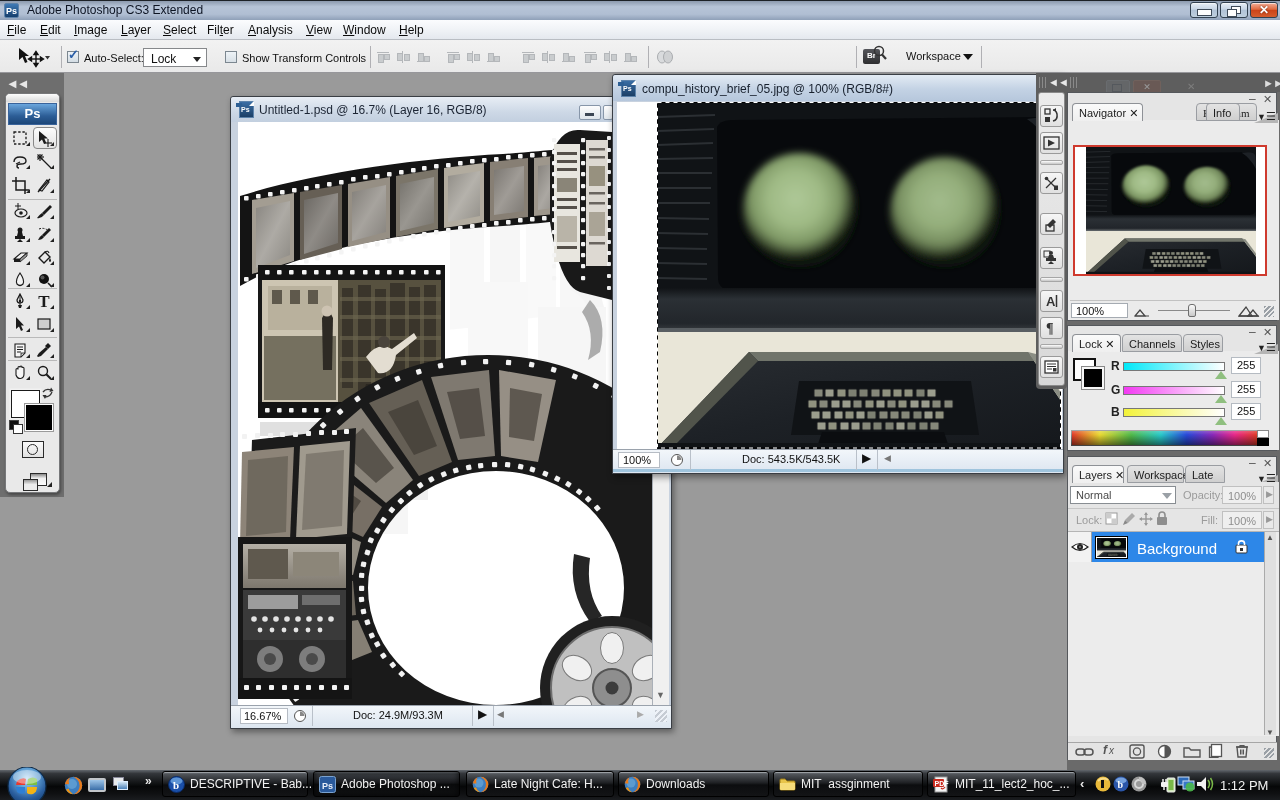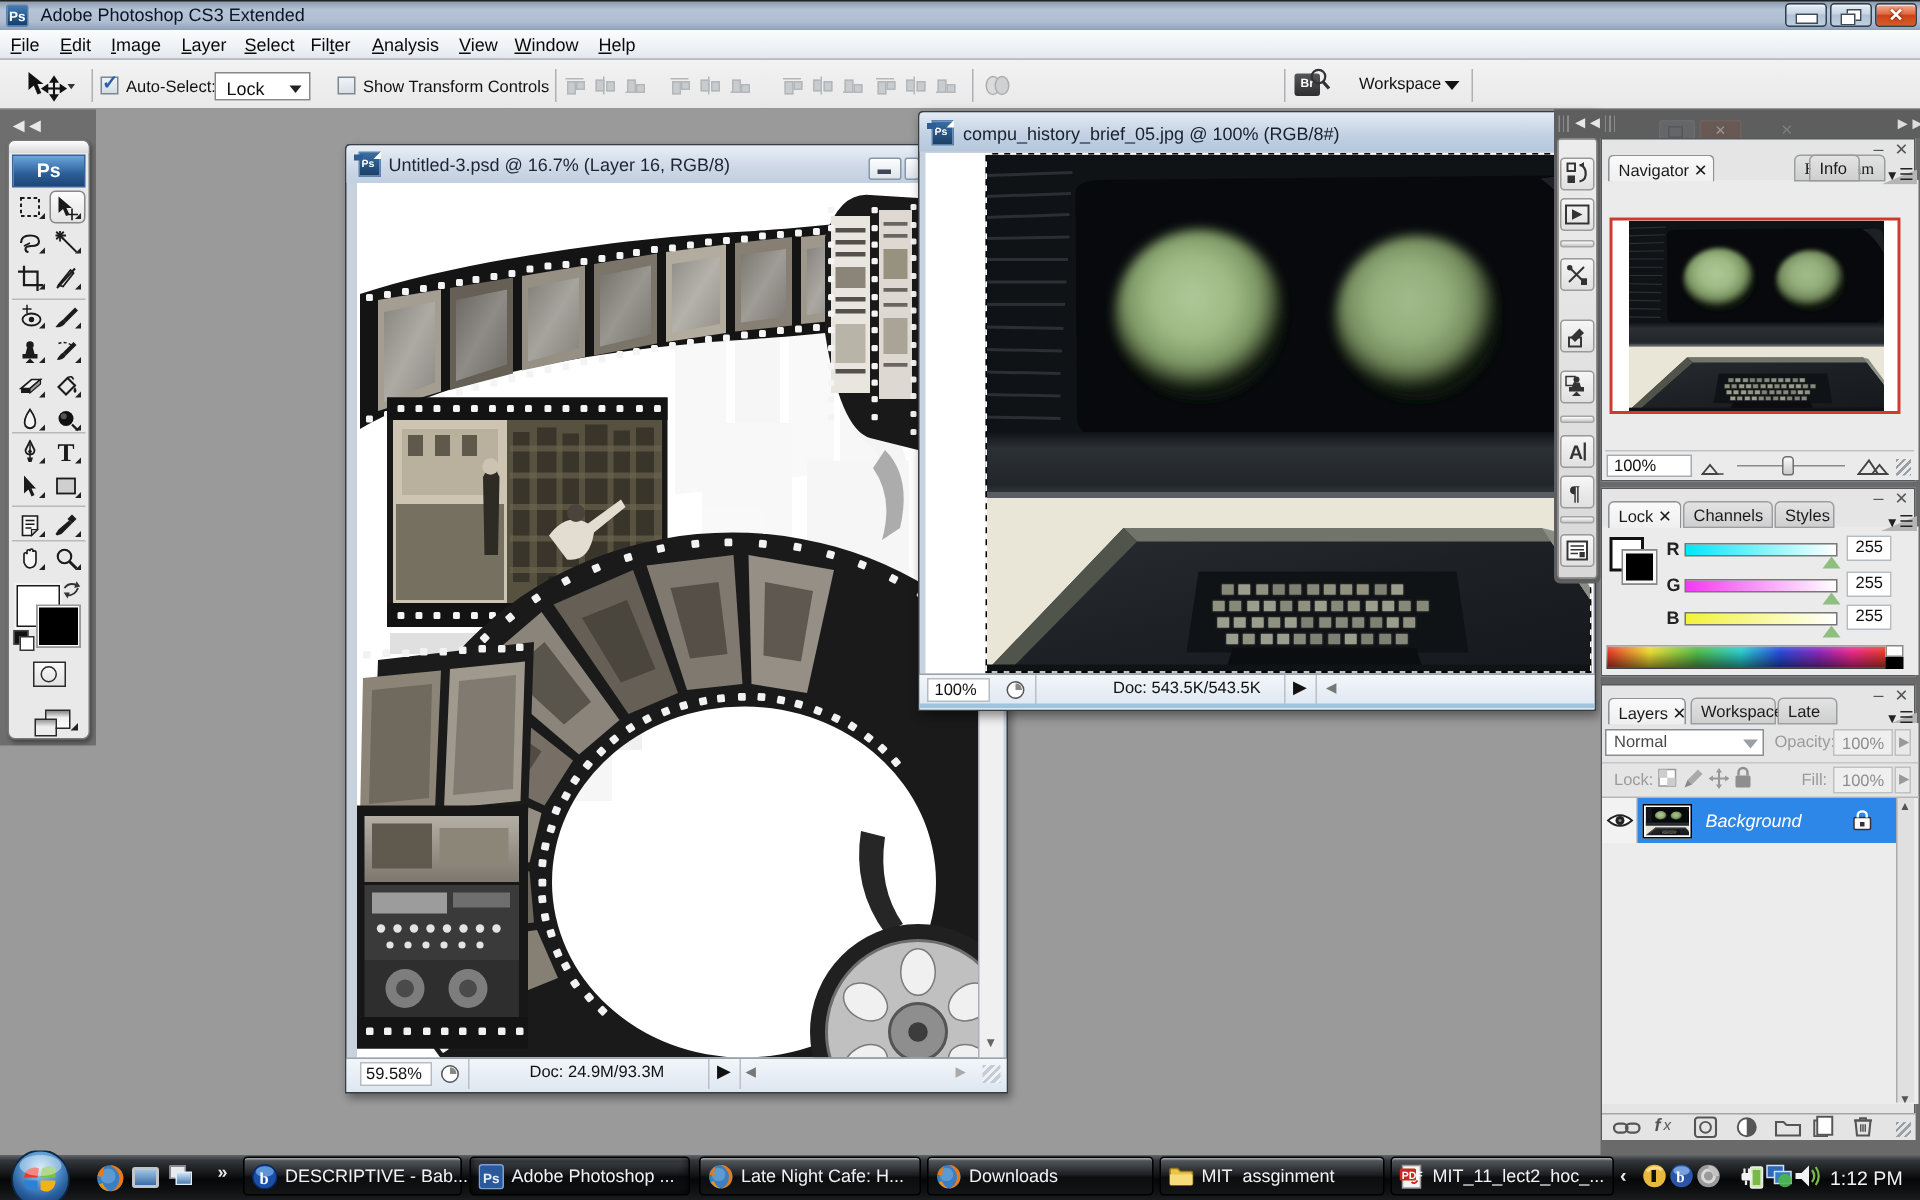--- a/index.html
+++ b/index.html
@@ -397,21 +397,21 @@
 <div class="abs" style="left:27px;top:444px;width:11px;height:11px;border:1.3px solid #2a2a2a;border-radius:50%;box-sizing:border-box;"></div>
 <div class="abs" style="left:30px;top:473px;width:15px;height:11px;background:linear-gradient(#888,#f0f0f0 40%,#fdfdfd);border:1px solid #2a2a2a;"></div>
 <div class="abs" style="left:23px;top:479px;width:13px;height:10px;background:linear-gradient(#999,#ededed 45%);border:1px solid #2a2a2a;"></div>
 <div class="abs" style="left:47px;top:482px;width:0;height:0;border-left:5px solid transparent;border-bottom:5px solid #222;"></div>
 <div class="abs" style="left:230px;top:96px;width:442px;height:633px;background:#c8d2df;border:1px solid #3a3e44;border-radius:3px 3px 0 0;box-sizing:border-box;box-shadow:2px 3px 6px rgba(0,0,0,.4);"></div>
 <div class="abs" style="left:231px;top:97px;width:440px;height:25px;background:linear-gradient(#e8eef5,#cdd8e6 60%,#c2cfdf);border-radius:3px 3px 0 0;"></div>
 <div class="abs" style="left:239px;top:101px;width:15px;height:17px;background:linear-gradient(#3a6ea5,#1c3f66);border:1px solid #5d83ab;box-sizing:border-box;"></div>
 <div class="abs" style="left:249px;top:101px;width:0;height:0;border-left:5px solid transparent;border-bottom:5px solid #fff;"></div>
 <div class="tx" style="left:241px;top:106px;font-size:7px;font-weight:bold;color:#fff;">Ps</div>
 <div class="abs" style="left:236px;top:103px;width:6px;height:4px;background:#2d5f94;"></div>
-<div class="tx" style="left:259px;top:103px;font-size:12px;color:#1c2534;">Untitled-3.psd @ 16.7% (Layer 16, RGB/8)</div>
+<div class="tx" style="left:259px;top:103px;font-size:12px;color:#1c2534;">Untitled-1.psd @ 16.7% (Layer 16, RGB/8)</div>
 <div class="abs" style="left:579px;top:105px;width:22px;height:15px;background:linear-gradient(#fdfdfd,#dfe5eb);border:1px solid #8796a9;border-radius:2px;box-sizing:border-box;"></div>
 <div class="abs" style="left:585px;top:113px;width:9px;height:3px;background:#3c4654;"></div>
 <div class="abs" style="left:603px;top:105px;width:10px;height:15px;background:linear-gradient(#fdfdfd,#dfe5eb);border:1px solid #8796a9;border-radius:2px;box-sizing:border-box;"></div>
 <div class="abs" style="left:238px;top:122px;width:414px;height:583px;background:#fff;overflow:hidden;"><svg width="414" height="583" viewBox="0 0 414 583">
       <defs>
 <linearGradient id="ph1" x1="0" y1="0" x2="1" y2="0">
 <stop offset="0%" stop-color="#c2bcb0"></stop>
           <stop offset="40%" stop-color="#968f83"></stop>
           <stop offset="75%" stop-color="#cfc9bd"></stop>
           <stop offset="100%" stop-color="#a59e92"></stop>
@@ -801,21 +801,21 @@
 <ellipse cx="409" cy="587" rx="11.5" ry="15.5" transform="rotate(-60 409 587)"></ellipse>
 <ellipse cx="409" cy="546" rx="11.5" ry="15.5" transform="rotate(60 409 546)"></ellipse>
 </g>
 </g>
     </svg></div>
 <div class="abs" style="left:652px;top:122px;width:17px;height:583px;background:#f0f0f0;border-left:1px solid #aab0b8;box-sizing:border-box;"></div>
 <div class="tx" style="left:656px;top:690px;font-size:9px;color:#666;">▼</div>
 <div class="tx" style="left:656px;top:123px;font-size:9px;color:#666;">▲</div>
 <div class="abs" style="left:231px;top:705px;width:440px;height:23px;background:linear-gradient(#f2f6fa,#dde6f0);border-top:1px solid #9aa2ac;box-sizing:border-box;"></div>
 <div class="abs" style="left:240px;top:708px;width:48px;height:16px;background:#fff;border:1px solid #b6bcc4;box-sizing:border-box;"></div>
-<div class="tx" style="left:244px;top:710px;font-size:11px;color:#111;">59.58%</div>
+<div class="tx" style="left:244px;top:710px;font-size:11px;color:#111;">16.67%</div>
 <svg class="abs" style="left:293px;top:708px;" width="15" height="15">
     <circle cx="7" cy="8" r="5.5" fill="#fff" stroke="#555"></circle>
     <path d="M7,8 L7,3.5 A4.5,4.5 0 0 1 11.4,8 Z" fill="#888"></path>
   </svg>
 <div class="abs" style="left:312px;top:706px;width:1px;height:20px;background:#b9c0c9;"></div>
 <div class="tx" style="left:353px;top:709px;font-size:11px;color:#111;">Doc: 24.9M/93.3M</div>
 <div class="tx" style="left:478px;top:707px;font-size:12px;color:#111;">▶</div>
 <div class="abs" style="left:472px;top:706px;width:1px;height:20px;background:#b9c0c9;"></div>
 <div class="abs" style="left:493px;top:706px;width:1px;height:20px;background:#b9c0c9;"></div>
 <div class="tx" style="left:497px;top:709px;font-size:9px;color:#777;">◀</div>
@@ -992,21 +992,21 @@
 <div class="abs" style="left:1068px;top:532px;width:24px;height:30px;background:#f2f2f2;border-right:1px solid #9aa0a6;box-sizing:border-box;"></div>
 <svg class="abs" style="left:1071px;top:541px;" width="19" height="12">
     <path d="M1,6 Q9,-1 17,6 Q9,13 1,6 Z" fill="#fff" stroke="#222" stroke-width="1.2"></path>
     <circle cx="9" cy="6" r="3" fill="#222"></circle>
     <circle cx="9" cy="6" r="1" fill="#888"></circle>
   </svg>
 <div class="abs" style="left:1095px;top:536px;width:33px;height:23px;background:#fff;border:1px solid #000;box-sizing:border-box;"></div>
 <svg class="abs" style="left:1097px;top:538px;" width="29" height="19" viewBox="0 0 404 346" preserveAspectRatio="none">
     <use href="#monitor"></use>
   </svg>
-<div class="tx" style="left:1137px;top:540px;font-size:12px;font-style:italic;color:#fff;">Background</div>
+<div class="tx" style="left:1137px;top:540px;font-size:15px;color:#fff;">Background</div>
 <svg class="abs" style="left:1235px;top:540px;" width="13" height="14">
     <rect x="1" y="5" width="11" height="8" rx="1" fill="#fff" stroke="#333"></rect>
     <path d="M3.5,5 L3.5,3.5 a3,2.6 0 0 1 6,0 L9.5,5" fill="none" stroke="#fff" stroke-width="1.6"></path>
     <rect x="5" y="8" width="3" height="3" fill="#333"></rect>
   </svg>
 <div class="abs" style="left:1264px;top:532px;width:12px;height:203px;background:#e0e0e0;border-left:1px solid #aaa;box-sizing:border-box;"></div>
 <div class="tx" style="left:1266px;top:533px;font-size:8px;color:#555;">▲</div>
 <div class="tx" style="left:1266px;top:728px;font-size:8px;color:#555;">▼</div>
 <div class="abs" style="left:1068px;top:742px;width:209px;height:17px;background:#e4e4e4;border-top:1px solid #a6a6a6;"></div>
 <svg class="abs" style="left:1075px;top:746px;" width="20" height="12">

